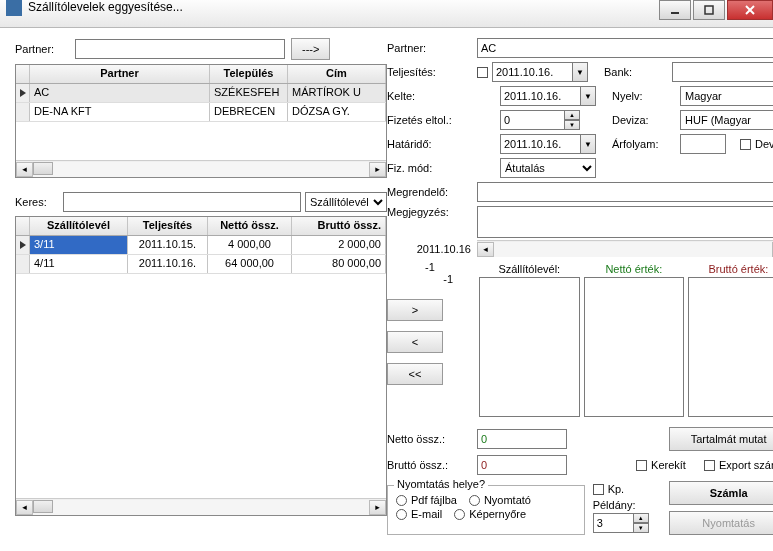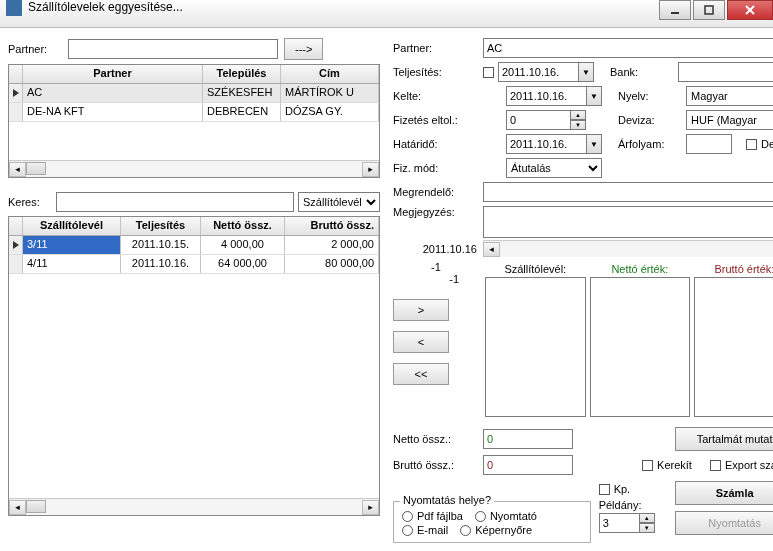--- a/index.html
+++ b/index.html
@@ -30,21 +30,21 @@
   .winbtn {
     width: 32px; height: 20px;
     border: 1px solid #888;
     background: linear-gradient(#fafafa,#d8d8d8);
     margin-left: 2px;
     display:flex; align-items:center; justify-content:center;
     font-size: 12px;
   }
   .winbtn.close { background: linear-gradient(#e07070,#c83030); color:#fff; border-color:#a03030; width:46px; }
   .winbtn.close svg line { stroke:#fff; }
-  .content { display:flex; padding: 10px 8px 8px 8px; gap: 13px; }
+  .content { display:flex; padding: 10px 8px 8px 15px; gap: 0; }
   .left { width: 376px; }
   .right { flex:1; }
 
   
   .row { display:flex; align-items:center; margin-bottom: 4px; }
   .lbl { width: 60px; }
   input[type=text], select, textarea {
     font: inherit;
     border: 1px solid #7a7a7a;
     height: 20px;
@@ -115,21 +115,21 @@
   .three-cols { display:flex; gap:4px; margin-top:2px;}
   .three-cols .col { flex:1; }
   .three-cols .col .hd { text-align:center; margin-bottom:2px;}
   .three-cols .col.netto .hd { color:#1a7a1a;}
   .three-cols .col.brutto .hd { color:#8b1a1a;}
   .listbox { border:1px solid #7a7a7a; background:#fff; height:140px; }
 
   .moverbtns { display:flex; flex-direction:column; gap:10px; margin-top:14px;}
   .moverbtns .btn { width:56px; display:block;}
 
-  .fieldset { border:1px solid #b0b0b0; padding:6px 8px 4px 8px; margin-top:22px; position:relative;}
+  .fieldset { border:1px solid #b0b0b0; padding:6px 8px 4px 8px; margin-top:6px; position:relative;}
   .fieldset .legend { position:absolute; top:-8px; left:6px; background:#fff; padding:0 3px;}
   .radio-row { display:flex; gap:12px; margin:2px 0;}
   .radio { display:flex; align-items:center; gap:4px;}
   .radio .dot { width:11px; height:11px; border:1px solid #555; border-radius:50%; background:#fff;}
   .chk { display:flex; align-items:center; gap:4px;}
   .chk .box { width:11px; height:11px; border:1px solid #555; background:#fff;}
 
   .bigbtn { width:120px; height:24px; border:1px solid #888; background:linear-gradient(#fafafa,#e0e0e0); font-weight:bold; display:flex; align-items:center; justify-content:center;}
   .bigbtn.disabled { color:#999; font-weight:normal;}
 

